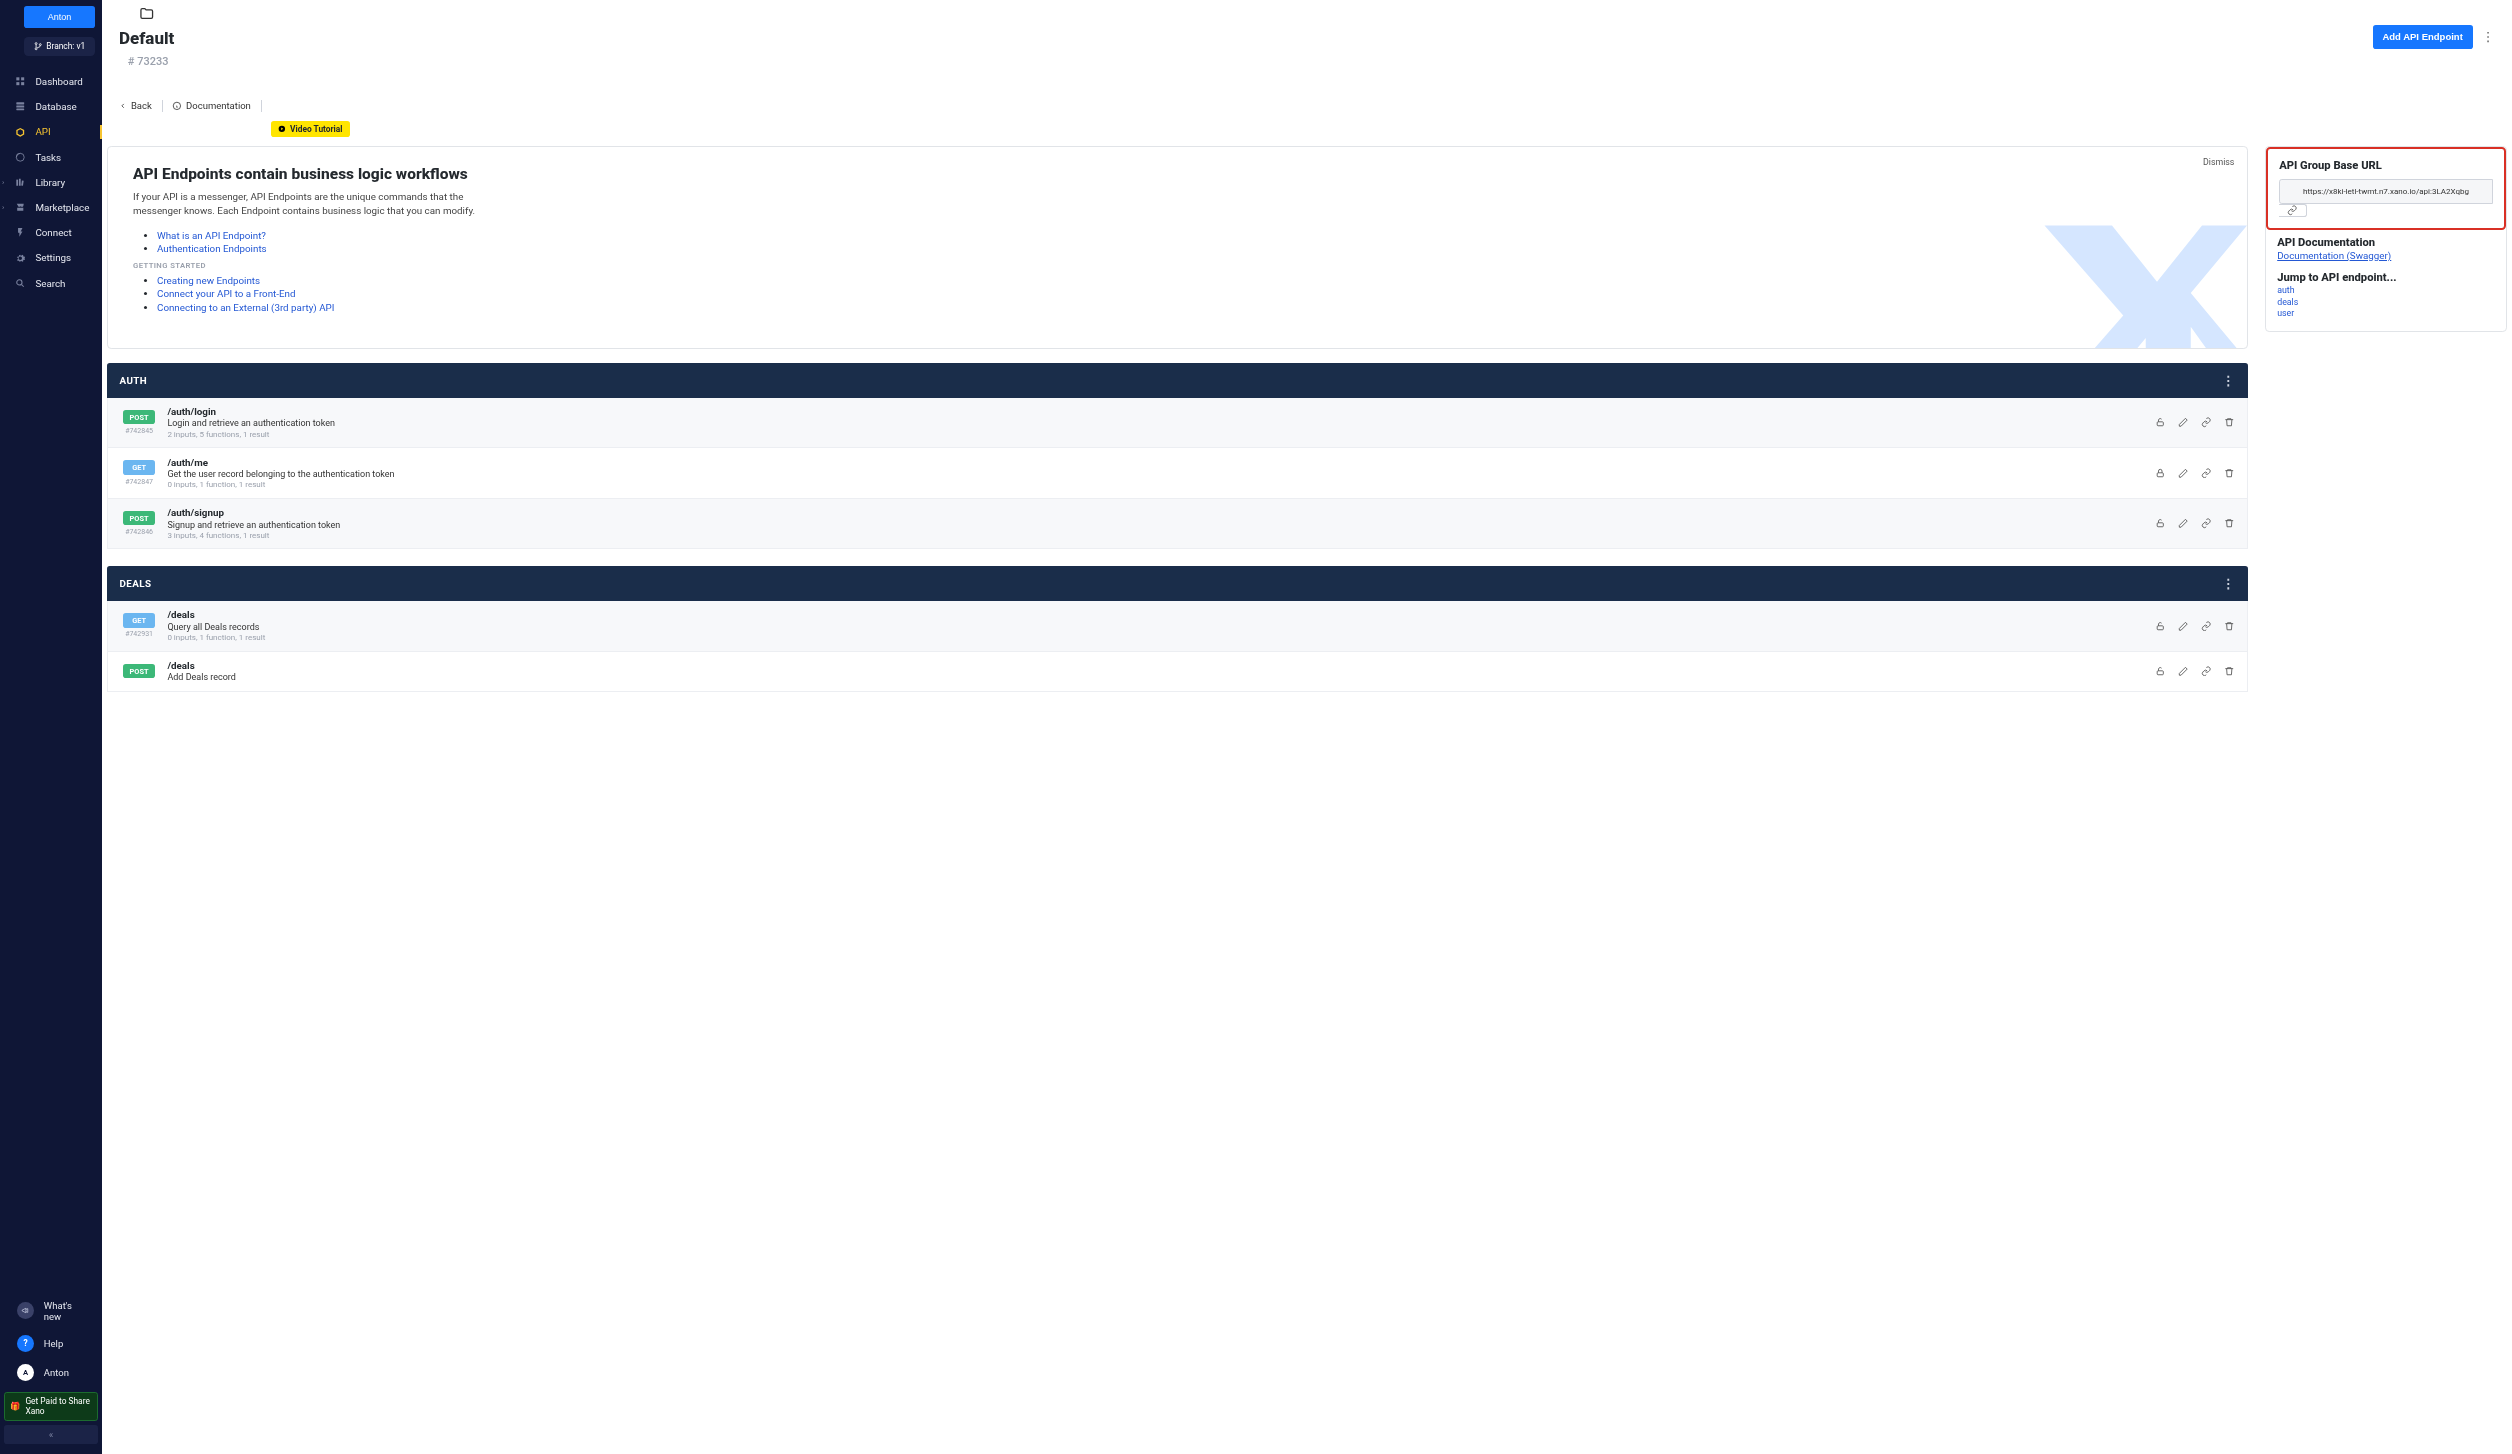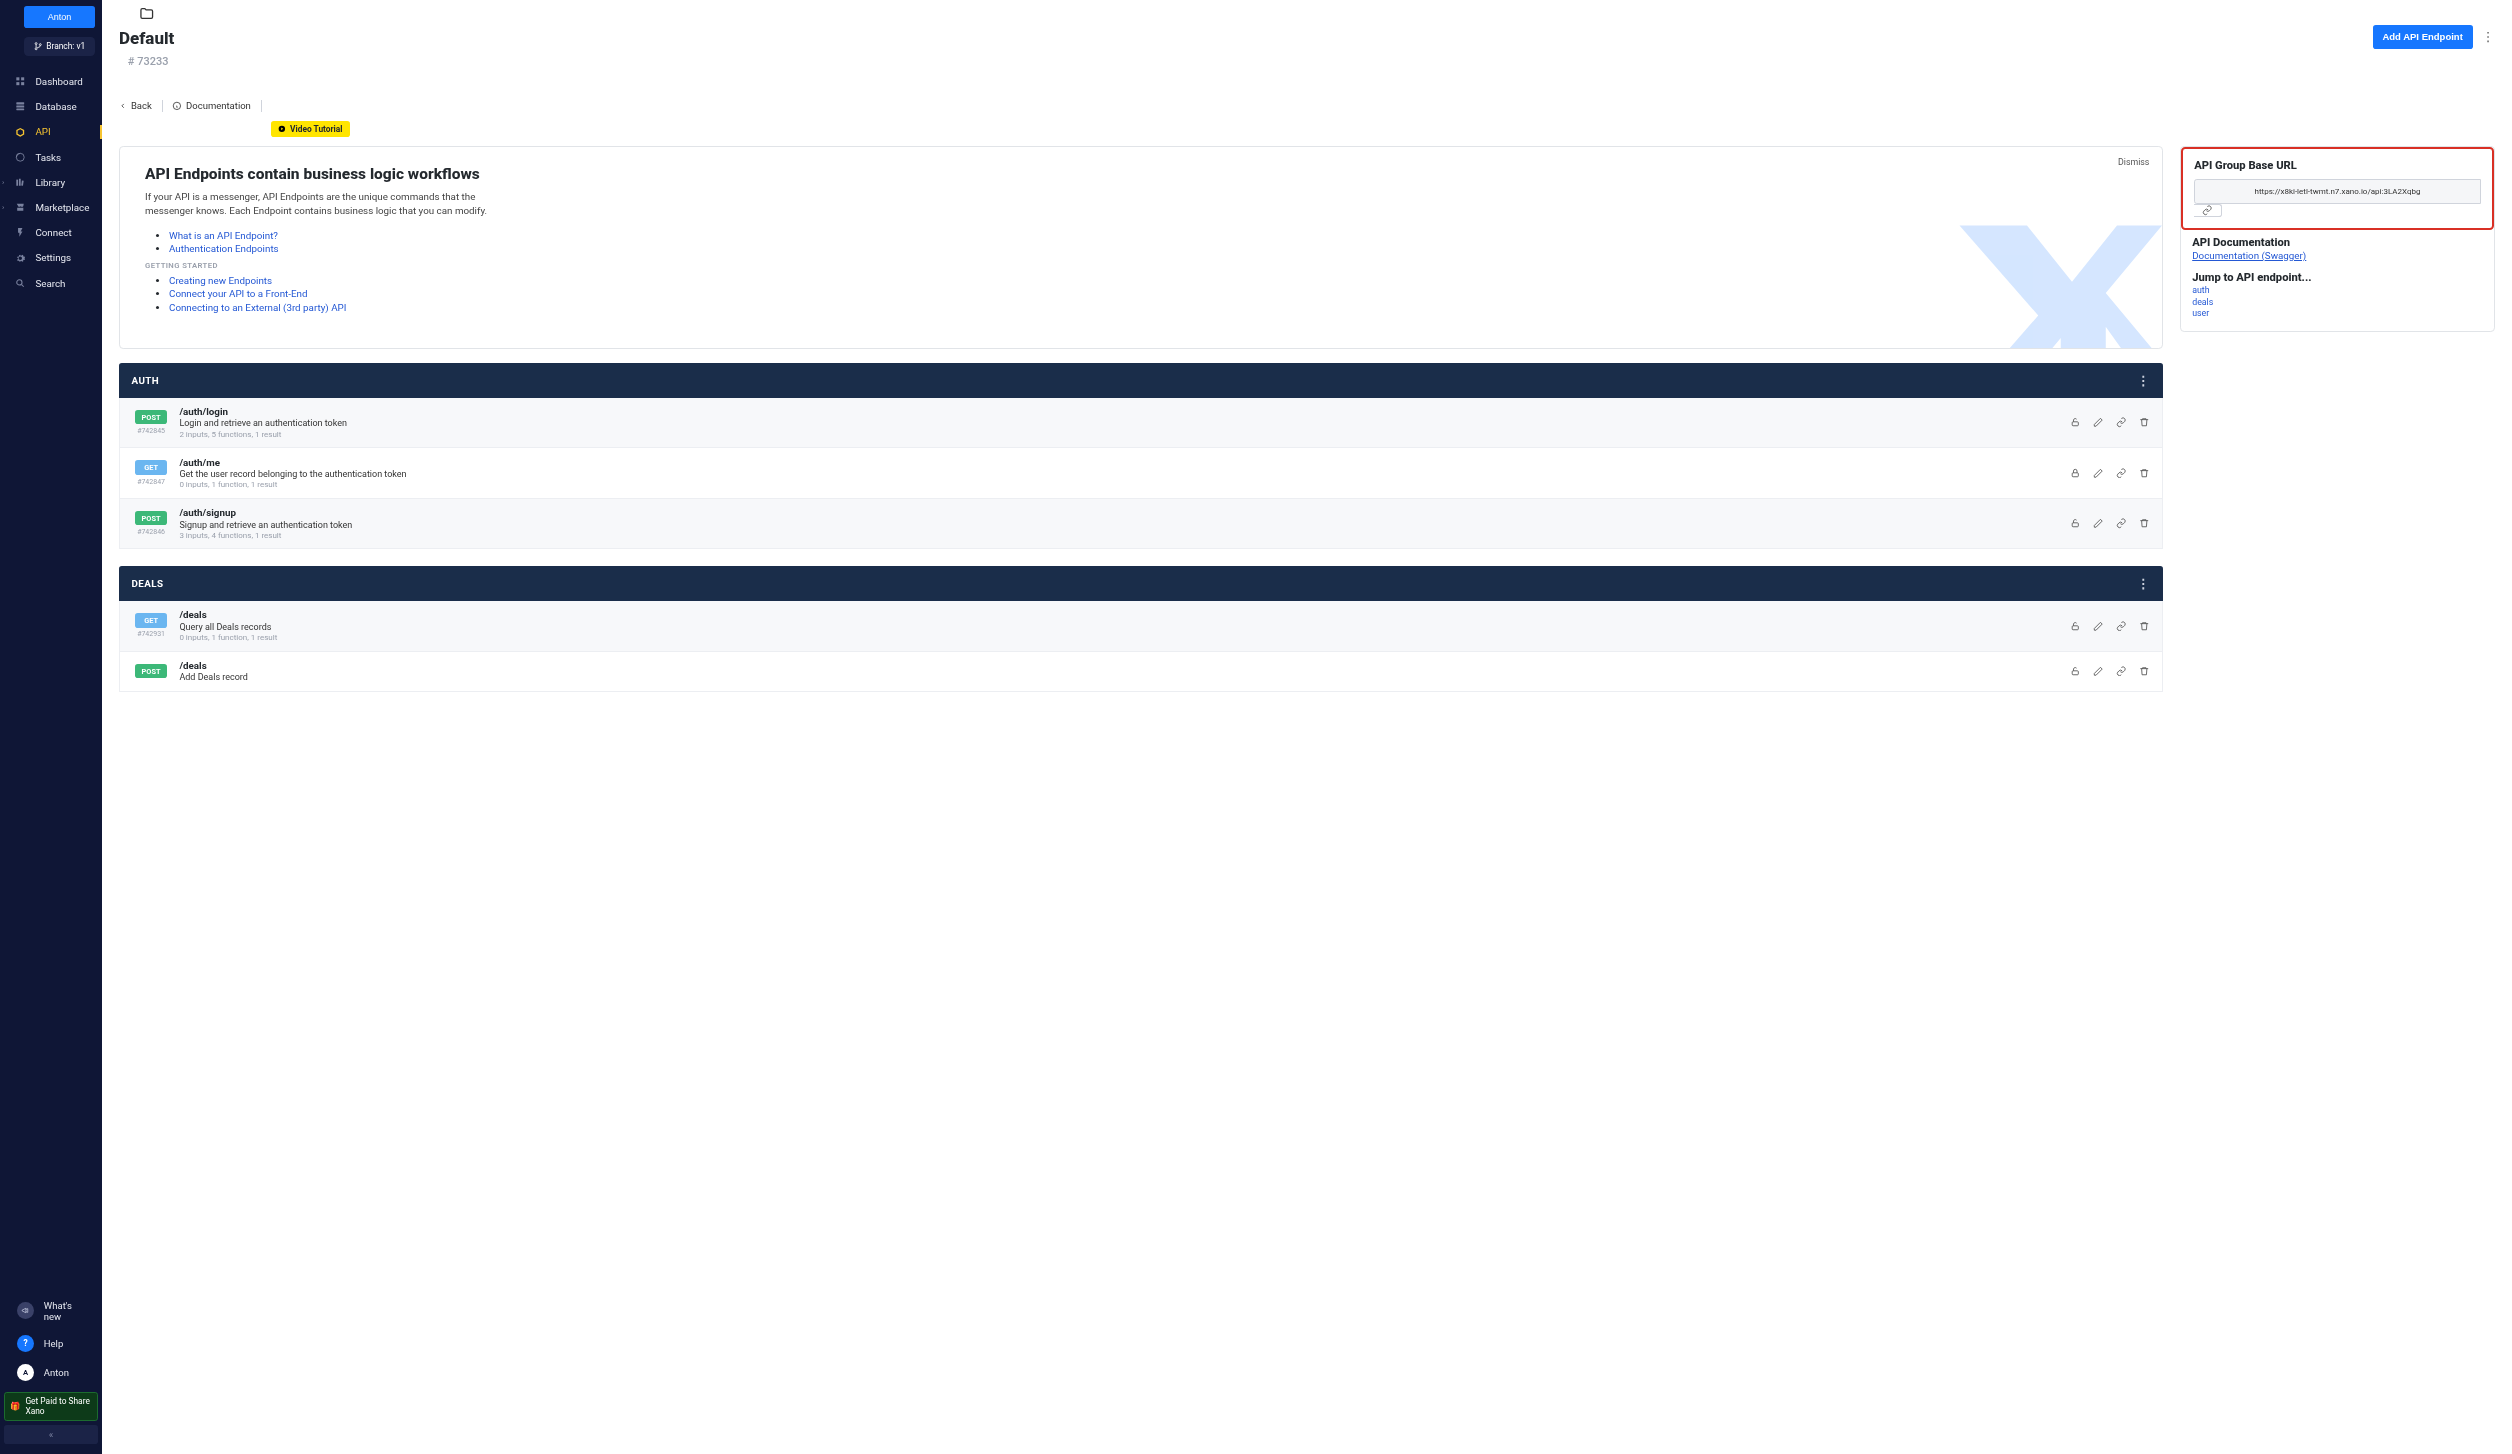--- a/index.html
+++ b/index.html
@@ -170,29 +170,29 @@
   font-size:8.4px;
   font-weight:700;
   display:flex; align-items:center; gap:4.2px;
   cursor:pointer;
   margin-top:46px;
 }
 
 .content-scroll {
   flex:1;
   overflow-y:auto;
-  padding: 0 17px 17px;
+  padding: 0 5px 17px;
 }
 .content-row {
   display:flex;
   gap:17px;
   align-items:flex-start;
 }
 .content-col { flex: 1; min-width:0; }
-.side-col { width: 315px; flex-shrink:0; }
+.side-col { width: 242px; flex-shrink:0; }
 
 .info-card {
   border:0.7px solid #e1e4e8;
   border-radius:4.2px;
   padding: 18px 25px 28px;
   position:relative;
   overflow:hidden;
   margin-bottom: 14px;
 }
 .dismiss {

